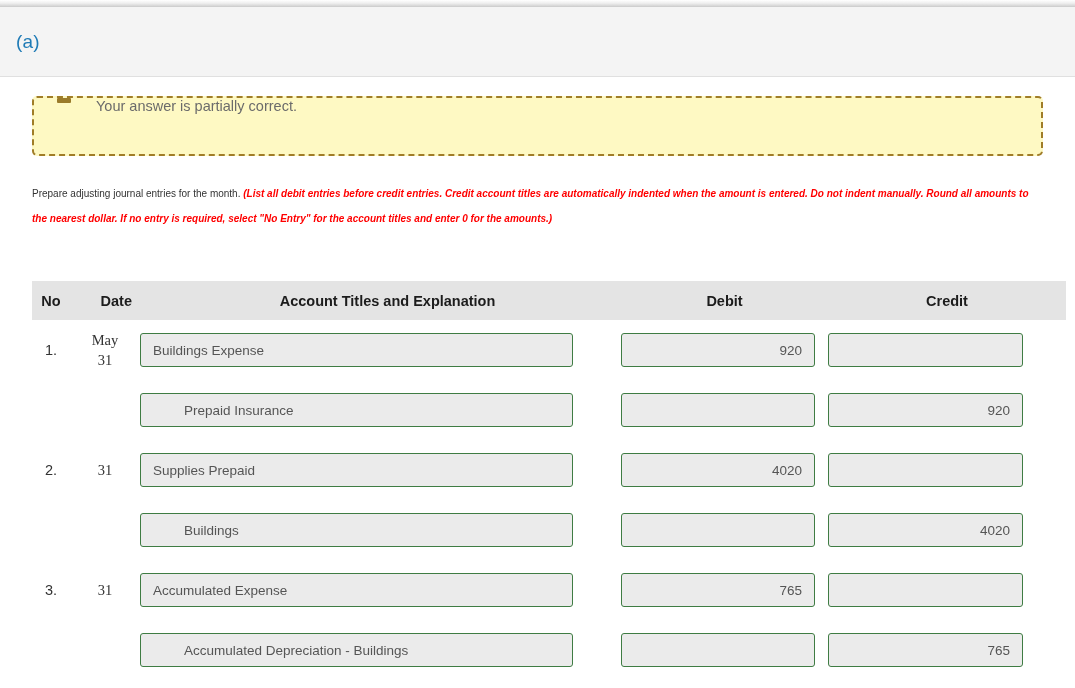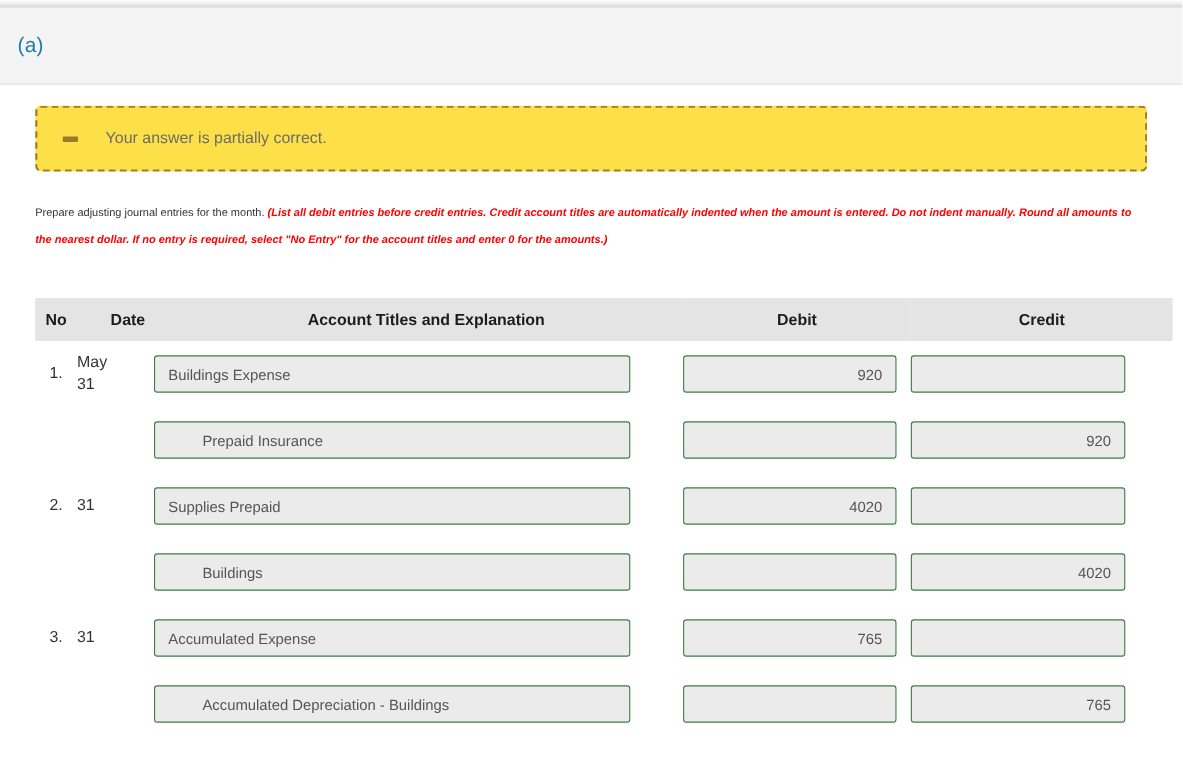--- a/index.html
+++ b/index.html
@@ -40,25 +40,25 @@
   }
 
   
   #alert {
     position: absolute;
     left: 32px;
     top: 96px;
     width: 1011px;
     height: 60px;
     box-sizing: border-box;
-    background: #fde047;
+    background: #fef9c3;
     border: 2px dashed #a07d28;
     border-radius: 5px;
     display: flex;
-    align-items: center;
+    align-items: flex-start;
   }
   #alert-icon {
     width: 14px;
     height: 5px;
     background: #9a7b2a;
     border-radius: 1px;
     margin-left: 23px;
     flex: none;
   }
   #alert-text {
@@ -80,21 +80,21 @@
   #instructions .hint {
     color: #ff0000;
     font-weight: bold;
     font-style: italic;
   }
 
   
   #journal {
     position: absolute;
     left: 32px;
-    top: 271px;
+    top: 281px;
     width: 1012px;
     border-collapse: collapse;
     table-layout: fixed;
   }
   #journal thead th {
     background: #e4e4e4;
     font-size: 14.5px;
     font-weight: bold;
     color: #1c1c1c;
     height: 39px;
@@ -111,25 +111,26 @@
     padding: 0;
     vertical-align: middle;
     height: 60px;
   }
   td.cell-no {
     text-align: center;
     font-size: 14.5px;
     color: #333;
   }
   td.cell-date {
-    text-align: left;
+    text-align: center;
     padding-right: 8px;
     font-size: 14.5px;
     color: #333;
     line-height: 20px;
+    font-family: Liberation Serif, serif;
   }
   td.cell-acct   { padding-left: 14px; }
   td.cell-debit  { padding-left: 5px; }
   td.cell-credit { padding-left: 3px; }
 
   
   .fld {
     box-sizing: border-box;
     height: 34px;
     background: #ebebeb;

